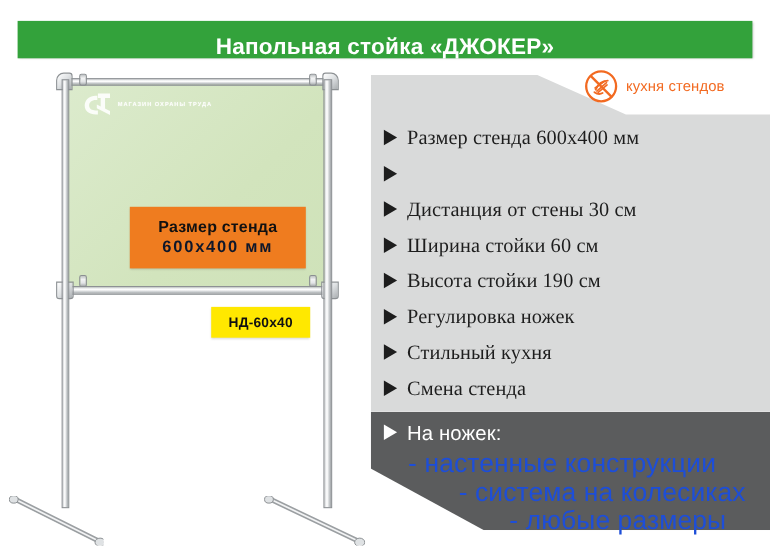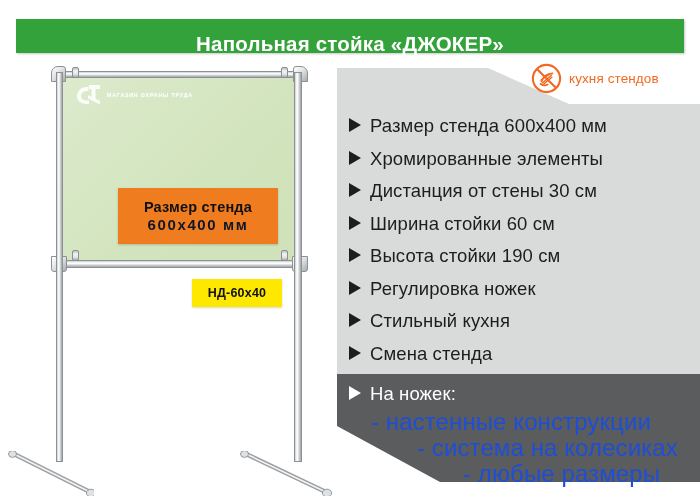--- a/index.html
+++ b/index.html
@@ -208,20 +208,21 @@
     letter-spacing: 0.1px;
     white-space: nowrap;
   }
 
   
   .feature-list {
     position: absolute;
     left: 349px;
     top: 113px;
     width: 345px;
+    font-family: Liberation Serif, serif;
   }
   .feature-row {
     display: flex;
     align-items: flex-start;
     height: 32.5px;
     gap: 9px;
   }
   .bullet {
     flex: 0 0 auto;
     width: 0;
@@ -352,21 +353,20 @@
     <div class="brand-text">кухня стендов</div>
   </div>
 
   <div class="feature-list">
     <div class="feature-row">
       <span class="bullet"></span>
       <span class="feature-text">Размер стенда 600х400 мм</span>
     </div>
     <div class="feature-row">
       <span class="bullet"></span>
-      <span class="feature-text">Хромированные элементы</span>
     </div>
     <div class="feature-row">
       <span class="bullet"></span>
       <span class="feature-text">Дистанция от стены 30 см</span>
     </div>
     <div class="feature-row">
       <span class="bullet"></span>
       <span class="feature-text">Ширина стойки 60 см</span>
     </div>
     <div class="feature-row">

